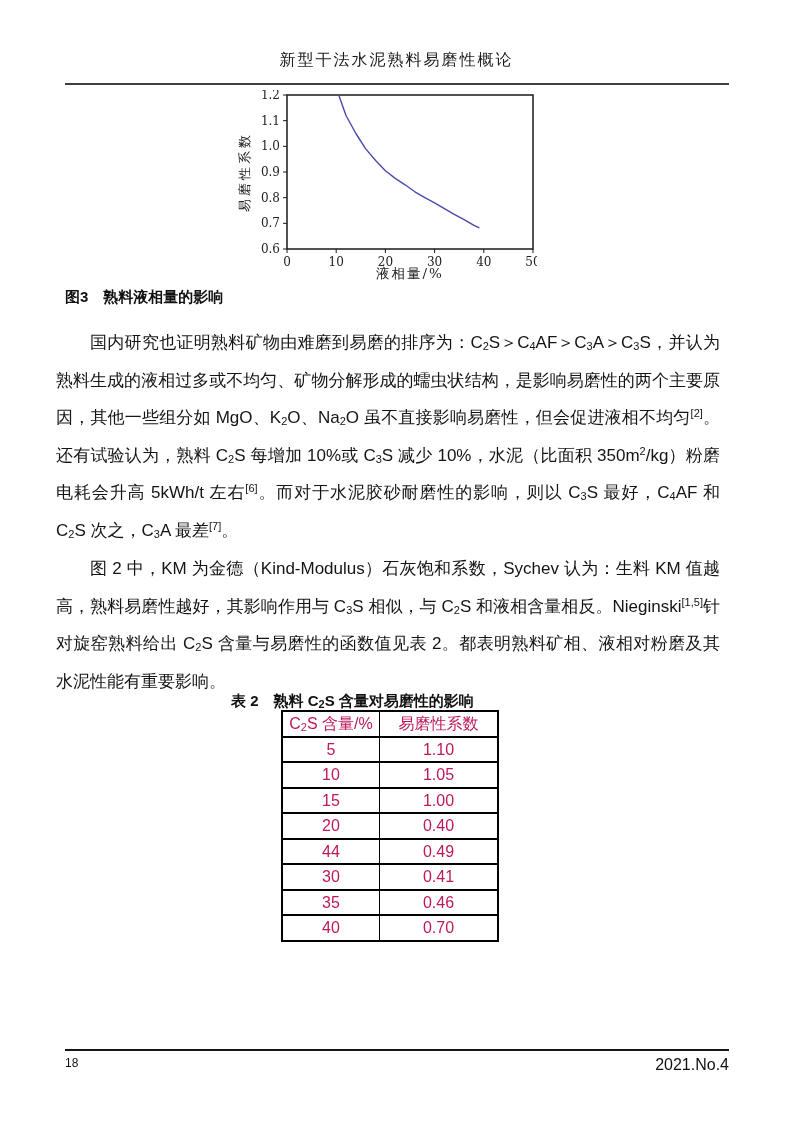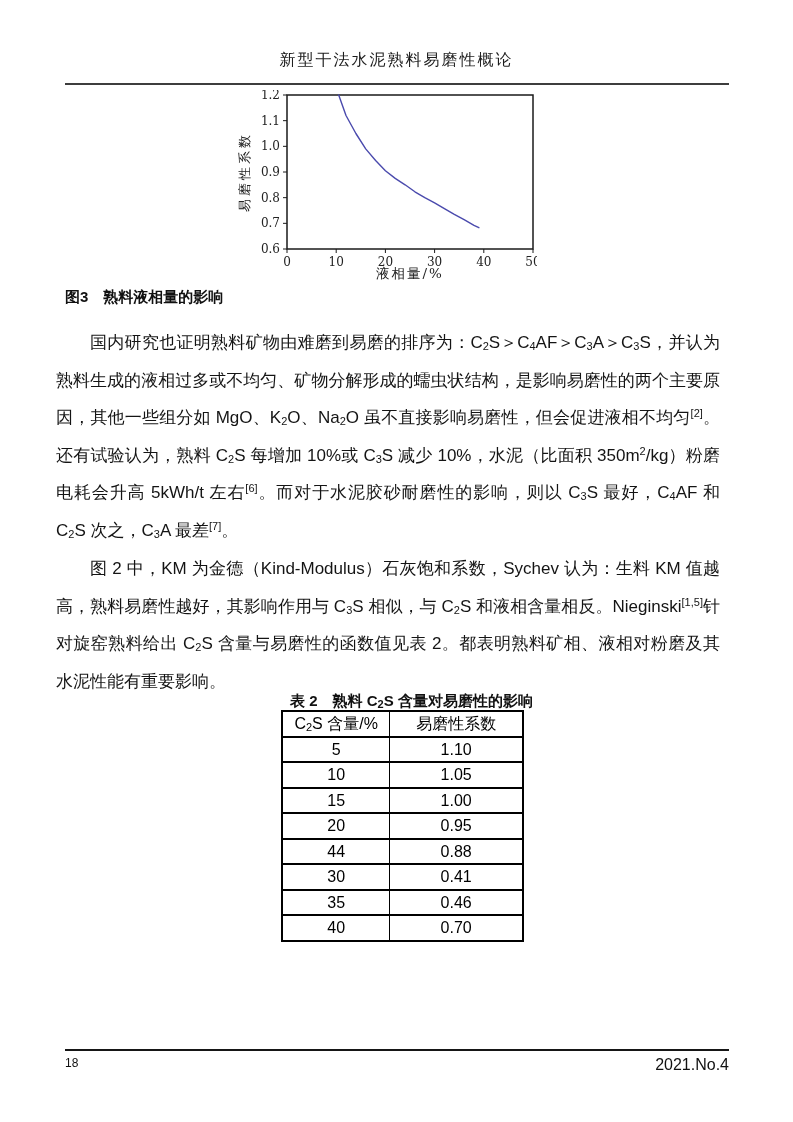--- a/index.html
+++ b/index.html
@@ -34,25 +34,25 @@
   #para1 { top:317px; }
   #para2 { top:543px; }
   #para3 { top:955px; }
   .para sub, .table-title sub, .data-table sub {
     font-size:11px; line-height:0; vertical-align:-0.22em;
   }
   .para sup { font-size:11px; line-height:0; vertical-align:0.55em; }
   
   .table-title {
     position:absolute; top:692px; left:231px; width:361px;
-    text-align:center; font-weight:bold; font-size:15px; color:#111;
+    text-align:left; font-weight:bold; font-size:15px; color:#111;
   }
   .data-table {
-    position:absolute; top:710px; left:281px; width:243px;
-    border-collapse:collapse; font-size:16px; color:#000000;
+    position:absolute; top:710px; left:281px; width:218px;
+    border-collapse:collapse; font-size:16px; color:#be185d;
     border:2.5px solid #000;
   }
   .data-table th, .data-table td {
     border-top:2px solid #000; border-bottom:2px solid #000;
     border-left:1px solid #000; border-right:1px solid #000;
     height:21.5px; padding:1px 2px; text-align:center;
     font-weight:normal; line-height:21px;
   }
   .data-table col.c1 { width:116px; }
   .data-table col.c2 { width:145px; }
@@ -139,25 +139,25 @@
         <tr>
           <td>10</td>
           <td>1.05</td>
         </tr>
         <tr>
           <td>15</td>
           <td>1.00</td>
         </tr>
         <tr>
           <td>20</td>
-          <td>0.95</td>
+          <td>0.40</td>
         </tr>
         <tr>
           <td>44</td>
-          <td>0.88</td>
+          <td>0.49</td>
         </tr>
         <tr>
           <td>30</td>
           <td>0.41</td>
         </tr>
         <tr>
           <td>35</td>
           <td>0.46</td>
         </tr>
         <tr>

